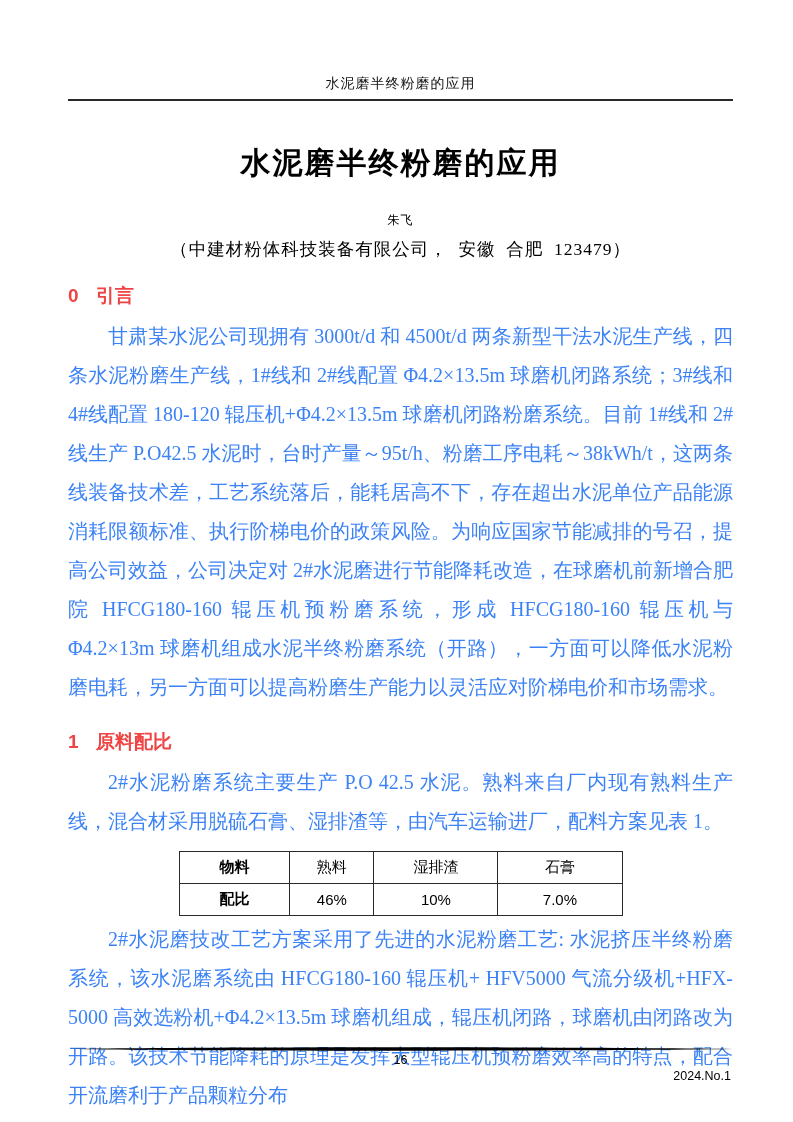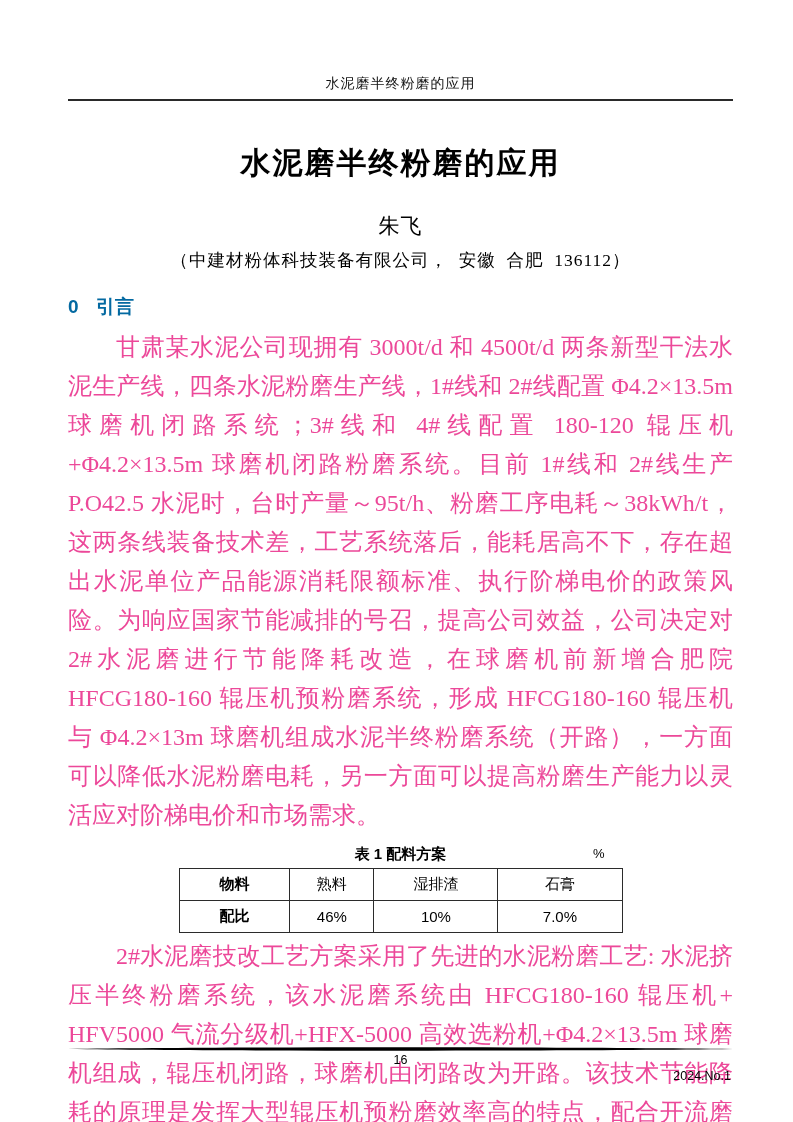--- a/index.html
+++ b/index.html
@@ -36,49 +36,49 @@
     text-align: center;
     font-family: "Liberation Sans", sans-serif;
     font-weight: 700;
     font-size: 30px;
     letter-spacing: 2px;
     color: #000;
   }
   .author {
     margin-top: 28px;
     text-align: center;
-    font-size: 21px;
+    font-size: 12px;
     letter-spacing: 1px;
   }
   .affiliation {
     margin-top: 8px;
     text-align: center;
     font-size: 17.5px;
     letter-spacing: 1px;
     white-space: pre;
   }
 
   
   .sec-heading {
     font-family: "Liberation Sans", sans-serif;
     font-weight: 700;
     font-size: 19px;
     margin-top: 22px;
     margin-bottom: 8px;
-    color: #0369a1;
+    color: #ef4444;
   }
   .sec-heading .sec-num { display: inline-block; min-width: 28px; }
 
   
   .para {
-    font-size: 24px;
+    font-size: 20px;
     line-height: 39px;
     text-align: justify;
     text-indent: 2em;
-    color: #ec4899;
+    color: #3b82f6;
   }
 
   
   .table-block { width: 444px; margin: 10px auto 4px auto; }
   .table-caption-row {
     position: relative;
     text-align: center;
     font-family: "Liberation Sans", sans-serif;
     font-weight: 700;
     font-size: 15px;
@@ -138,31 +138,29 @@
 </head>
 <body>
 
 <div class="page">
 
   <div class="running-head">水泥磨半终粉磨的应用</div>
   <hr class="head-rule">
 
   <h1 class="article-title">水泥磨半终粉磨的应用</h1>
   <div class="author">朱飞</div>
-  <div class="affiliation">（中建材粉体科技装备有限公司，  安徽  合肥  136112）</div>
+  <div class="affiliation">（中建材粉体科技装备有限公司，  安徽  合肥  123479）</div>
 
   <h2 class="sec-heading"><span class="sec-num">0</span><span>引言</span></h2>
   <p class="para">甘肃某水泥公司现拥有 3000t/d 和 4500t/d 两条新型干法水泥生产线，四条水泥粉磨生产线，1#线和 2#线配置 Φ4.2×13.5m 球磨机闭路系统；3#线和 4#线配置 180-120 辊压机+Φ4.2×13.5m 球磨机闭路粉磨系统。目前 1#线和 2#线生产 P.O42.5 水泥时，台时产量～95t/h、粉磨工序电耗～38kWh/t，这两条线装备技术差，工艺系统落后，能耗居高不下，存在超出水泥单位产品能源消耗限额标准、执行阶梯电价的政策风险。为响应国家节能减排的号召，提高公司效益，公司决定对 2#水泥磨进行节能降耗改造，在球磨机前新增合肥院 HFCG180-160 辊压机预粉磨系统，形成 HFCG180-160 辊压机与 Φ4.2×13m 球磨机组成水泥半终粉磨系统（开路），一方面可以降低水泥粉磨电耗，另一方面可以提高粉磨生产能力以灵活应对阶梯电价和市场需求。</p>
 
+  <h2 class="sec-heading"><span class="sec-num">1</span><span>原料配比</span></h2>
+  <p class="para">2#水泥粉磨系统主要生产 P.O 42.5 水泥。熟料来自厂内现有熟料生产线，混合材采用脱硫石膏、湿排渣等，由汽车运输进厂，配料方案见表 1。</p>
 
   <div class="table-block">
-    <div class="table-caption-row">
-      <span>表 1 配料方案</span>
-      <span class="table-unit">%</span>
-    </div>
     <table class="ingredients">
       <tbody>
           <tr>
         <td class="c0">物料</td>
         <td class="c1">熟料</td>
         <td class="c2">湿排渣</td>
         <td class="c3">石膏</td>
       </tr>
       <tr>
         <td class="c0">配比</td>

